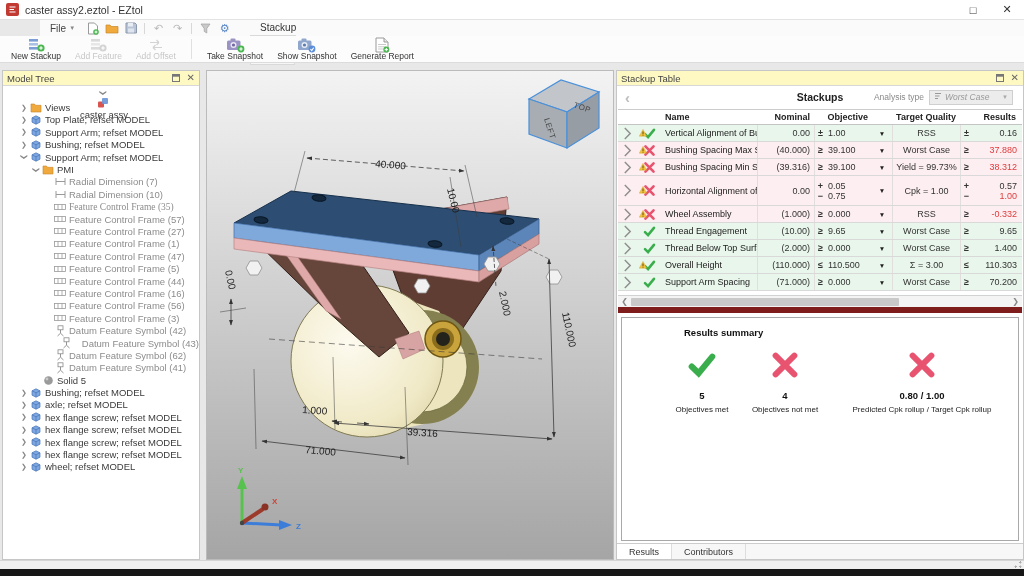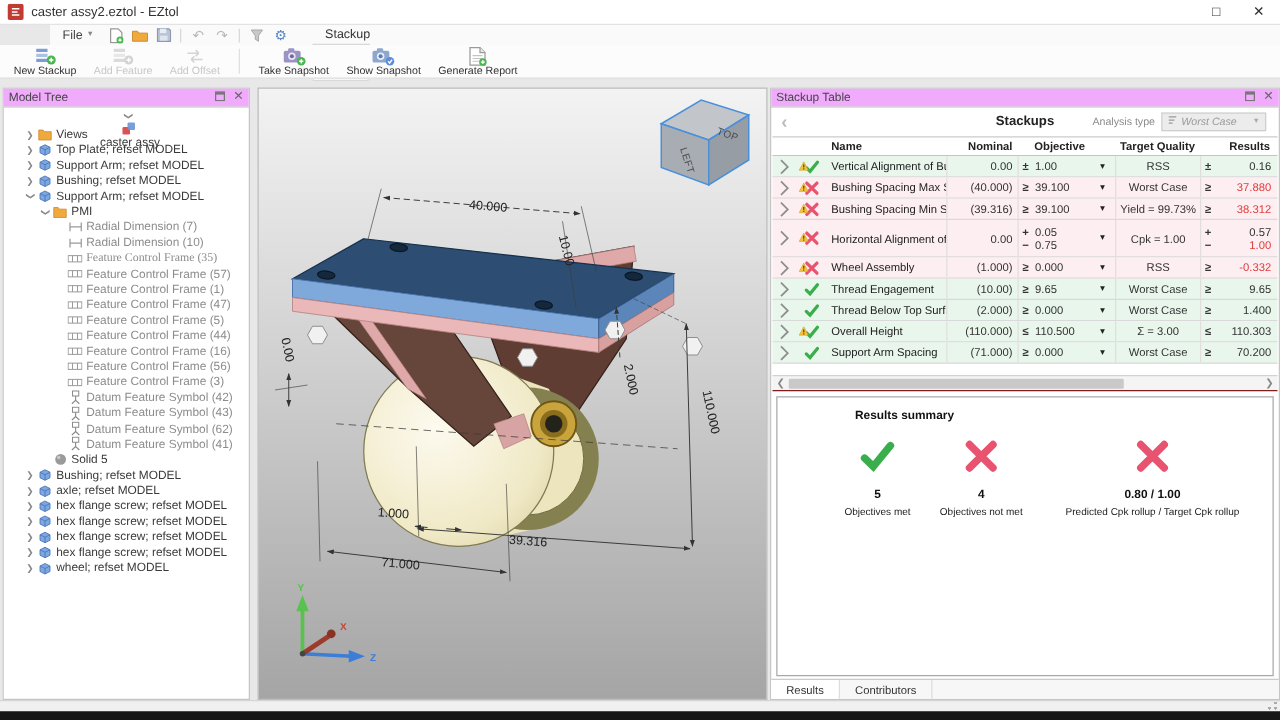--- a/index.html
+++ b/index.html
@@ -31,21 +31,21 @@
   
   .ribbon { position:absolute; top:36px; left:0; right:0; height:27px; background:#fcfcfc;
             border-bottom:1px solid #dcdcdc; display:flex; align-items:stretch; padding-left:4px; }
   .rbtn { display:flex; flex-direction:column; align-items:center; justify-content:center;
           padding:1px 7px 0 7px; font-size:8.5px; color:#333; line-height:1.1; }
   .rbtn .ric { height:14px; display:flex; align-items:center; }
   .rbtn.disabled { color:#a9a9a9; filter:grayscale(1) opacity(.65); }
   .rgroup-sep { width:1px; background:#e0e0e0; margin:3px 8px; }
 
   
-  .panel-head { height:15px; background:#f0abfc; border-bottom:1px solid #d8d8d8;
+  .panel-head { height:15px; background:#fef9c3; border-bottom:1px solid #d8d8d8;
                 display:flex; align-items:center; padding:0 4px; font-size:9.5px; color:#444; }
   .ph-icons { margin-left:auto; display:flex; gap:7px; align-items:center; color:#777; }
   .ph-x { font-size:10px; line-height:1; color:#666; }
 
   .model-tree { position:absolute; left:2px; top:70px; width:198px; bottom:16px;
                 background:#fff; border:1px solid #c6c6c6; }
   .tree { padding:3px 0 0 2px; font-size:9.5px; overflow:hidden; }
   .titem { height:12.4px; display:flex; align-items:center; white-space:nowrap; }
   .texp { width:10px; display:inline-flex; justify-content:center; font-size:7px; color:#888; }
   .texp.open { transform:rotate(90deg); }
@@ -66,21 +66,21 @@
   .back-btn { font-size:15px; color:#bdbdbd; padding:0 8px; font-weight:bold; }
   .sp-title { position:absolute; left:0; right:0; text-align:center; font-weight:bold; font-size:10.5px; color:#222; }
   .analysis { margin-left:auto; display:flex; align-items:center; gap:5px; font-size:8.5px;
               color:#8a8a8a; padding-right:10px; z-index:1; }
   .dropdown { width:84px; height:15px; background:#ececec; border:1px solid #cfcfcf;
               display:flex; align-items:center; gap:3px; font-style:italic; color:#999;
               font-size:8.5px; padding:0 4px; }
   .dd-caret { margin-left:auto; font-size:6px; color:#aaa; }
 
   .table-wrap { position:absolute; left:1px; right:1px; top:38px; height:204px;
-                border-top:1px solid #ccc; border-bottom:1px solid #7f1d1d; background:#fff;
+                border-top:1px solid #ccc; border-bottom:6px solid #7f1d1d; background:#fff;
                 --cols: 18px 26px 95px 57px 12px 46px 20px 68px 12px 1fr; }
   .thead { display:grid; grid-template-columns:var(--cols); height:15px; align-items:center;
            font-weight:bold; font-size:9px; border-bottom:1px solid #c4c4c4; color:#222; }
   .th-name { grid-column:3; padding-left:3px; }
   .th-nom  { grid-column:4; text-align:right; padding-right:4px; }
   .th-obj  { grid-column:5/7; text-align:right; padding-right:4px; }
   .th-qua  { grid-column:8; text-align:center; }
   .th-res  { grid-column:9/11; text-align:right; padding-right:6px; }
   .trow { display:grid; grid-template-columns:var(--cols); align-items:center; font-size:9px;
           height:17px; border-bottom:1px solid #d9d9d9; }
@@ -390,93 +390,103 @@
         <span class="tlabel muted">Feature Control Frame (57)</span>
       </div>
       <div class="titem" style="padding-left: 38px;">
         <span class="texp"></span>
         <span class="ticon">
           <svg width="12" height="10" viewBox="0 0 12 10">
             <rect x="0.5" y="2.5" width="11" height="5" fill="#fff" stroke="#9a9a9a" stroke-width="0.8"></rect>
             <path d="M4 2.5v5M8 2.5v5" stroke="#9a9a9a" stroke-width="0.8"></path>
           </svg>
         </span>
-        <span class="tlabel muted">Feature Control Frame (1)</span>
-      </div>
-      <div class="titem" style="padding-left: 38px; text-align: right;">
+        <span class="tlabel muted">Feature Control Frame (27)</span>
+      </div>
+      <div class="titem" style="padding-left: 38px;">
         <span class="texp"></span>
         <span class="ticon">
           <svg width="12" height="10" viewBox="0 0 12 10">
             <rect x="0.5" y="2.5" width="11" height="5" fill="#fff" stroke="#9a9a9a" stroke-width="0.8"></rect>
             <path d="M4 2.5v5M8 2.5v5" stroke="#9a9a9a" stroke-width="0.8"></path>
           </svg>
         </span>
-        <span class="tlabel muted">Feature Control Frame (47)</span>
-      </div>
-      <div class="titem" style="padding-left: 38px;">
+        <span class="tlabel muted">Feature Control Frame (1)</span>
+      </div>
+      <div class="titem" style="padding-left: 38px; text-align: right;">
         <span class="texp"></span>
         <span class="ticon">
           <svg width="12" height="10" viewBox="0 0 12 10">
             <rect x="0.5" y="2.5" width="11" height="5" fill="#fff" stroke="#9a9a9a" stroke-width="0.8"></rect>
             <path d="M4 2.5v5M8 2.5v5" stroke="#9a9a9a" stroke-width="0.8"></path>
           </svg>
         </span>
-        <span class="tlabel muted">Feature Control Frame (5)</span>
+        <span class="tlabel muted">Feature Control Frame (47)</span>
       </div>
       <div class="titem" style="padding-left: 38px;">
         <span class="texp"></span>
         <span class="ticon">
           <svg width="12" height="10" viewBox="0 0 12 10">
             <rect x="0.5" y="2.5" width="11" height="5" fill="#fff" stroke="#9a9a9a" stroke-width="0.8"></rect>
             <path d="M4 2.5v5M8 2.5v5" stroke="#9a9a9a" stroke-width="0.8"></path>
           </svg>
         </span>
-        <span class="tlabel muted">Feature Control Frame (44)</span>
+        <span class="tlabel muted">Feature Control Frame (5)</span>
       </div>
       <div class="titem" style="padding-left: 38px;">
         <span class="texp"></span>
         <span class="ticon">
           <svg width="12" height="10" viewBox="0 0 12 10">
             <rect x="0.5" y="2.5" width="11" height="5" fill="#fff" stroke="#9a9a9a" stroke-width="0.8"></rect>
             <path d="M4 2.5v5M8 2.5v5" stroke="#9a9a9a" stroke-width="0.8"></path>
           </svg>
         </span>
-        <span class="tlabel muted">Feature Control Frame (16)</span>
-      </div>
-      <div class="titem" style="padding-left: 38px; text-align: center;">
+        <span class="tlabel muted">Feature Control Frame (44)</span>
+      </div>
+      <div class="titem" style="padding-left: 38px;">
         <span class="texp"></span>
         <span class="ticon">
           <svg width="12" height="10" viewBox="0 0 12 10">
             <rect x="0.5" y="2.5" width="11" height="5" fill="#fff" stroke="#9a9a9a" stroke-width="0.8"></rect>
             <path d="M4 2.5v5M8 2.5v5" stroke="#9a9a9a" stroke-width="0.8"></path>
           </svg>
         </span>
-        <span class="tlabel muted">Feature Control Frame (56)</span>
-      </div>
-      <div class="titem" style="padding-left: 38px;">
+        <span class="tlabel muted">Feature Control Frame (16)</span>
+      </div>
+      <div class="titem" style="padding-left: 38px; text-align: center;">
         <span class="texp"></span>
         <span class="ticon">
           <svg width="12" height="10" viewBox="0 0 12 10">
             <rect x="0.5" y="2.5" width="11" height="5" fill="#fff" stroke="#9a9a9a" stroke-width="0.8"></rect>
             <path d="M4 2.5v5M8 2.5v5" stroke="#9a9a9a" stroke-width="0.8"></path>
           </svg>
         </span>
+        <span class="tlabel muted">Feature Control Frame (56)</span>
+      </div>
+      <div class="titem" style="padding-left: 38px;">
+        <span class="texp"></span>
+        <span class="ticon">
+          <svg width="12" height="10" viewBox="0 0 12 10">
+            <rect x="0.5" y="2.5" width="11" height="5" fill="#fff" stroke="#9a9a9a" stroke-width="0.8"></rect>
+            <path d="M4 2.5v5M8 2.5v5" stroke="#9a9a9a" stroke-width="0.8"></path>
+          </svg>
+        </span>
         <span class="tlabel muted">Feature Control Frame (3)</span>
       </div>
       <div class="titem" style="padding-left: 38px;">
         <span class="texp"></span>
         <span class="ticon">
           <svg width="11" height="12" viewBox="0 0 11 12">
             <rect x="3" y="0.8" width="5" height="4" fill="#fff" stroke="#8a8a8a" stroke-width="0.8"></rect>
             <path d="M5.5 4.8v3.4M2.5 11l3-2.8 3 2.8" stroke="#8a8a8a" stroke-width="0.9" fill="none"></path>
           </svg>
         </span>
         <span class="tlabel muted">Datum Feature Symbol (42)</span>
       </div>
-      <div class="titem" style="padding-left: 38px;">
+      <div class="titem" style="padding-left: 38px; justify-content: space-between;">
         <span class="texp"></span>
         <span class="ticon">
           <svg width="11" height="12" viewBox="0 0 11 12">
             <rect x="3" y="0.8" width="5" height="4" fill="#fff" stroke="#8a8a8a" stroke-width="0.8"></rect>
             <path d="M5.5 4.8v3.4M2.5 11l3-2.8 3 2.8" stroke="#8a8a8a" stroke-width="0.9" fill="none"></path>
           </svg>
         </span>
         <span class="tlabel muted">Datum Feature Symbol (43)</span>
       </div>
       <div class="titem" style="padding-left: 38px;">

